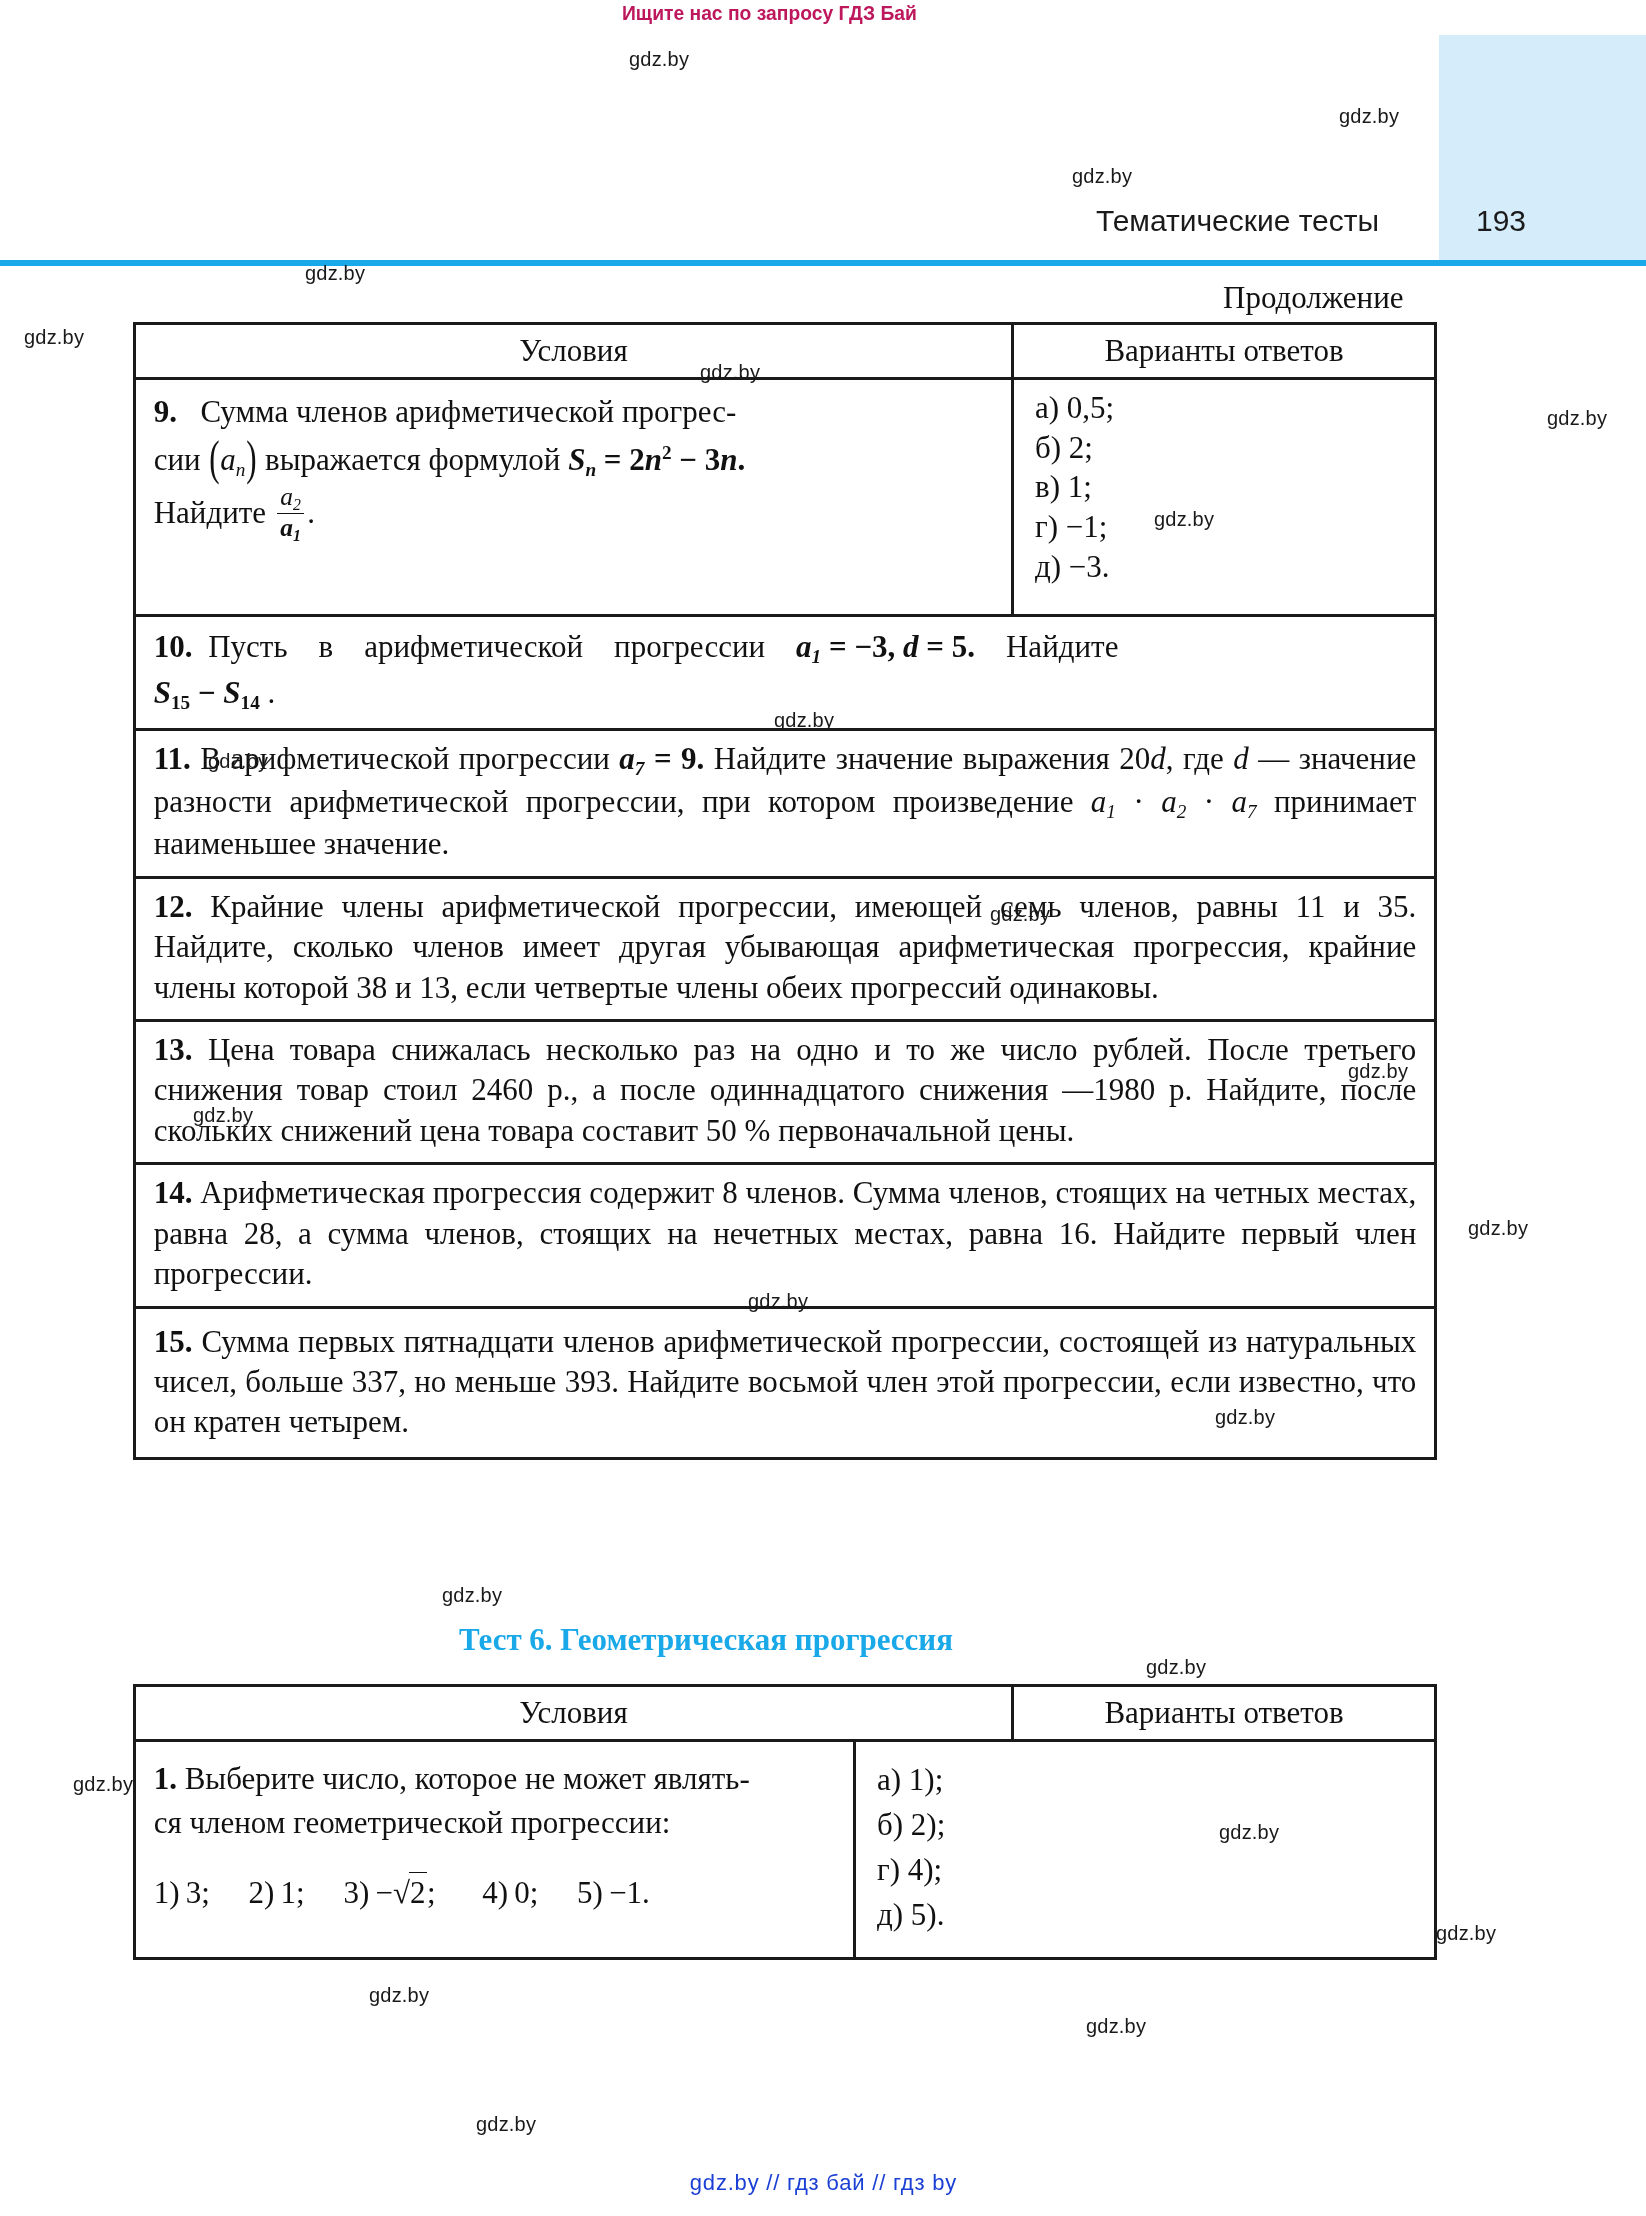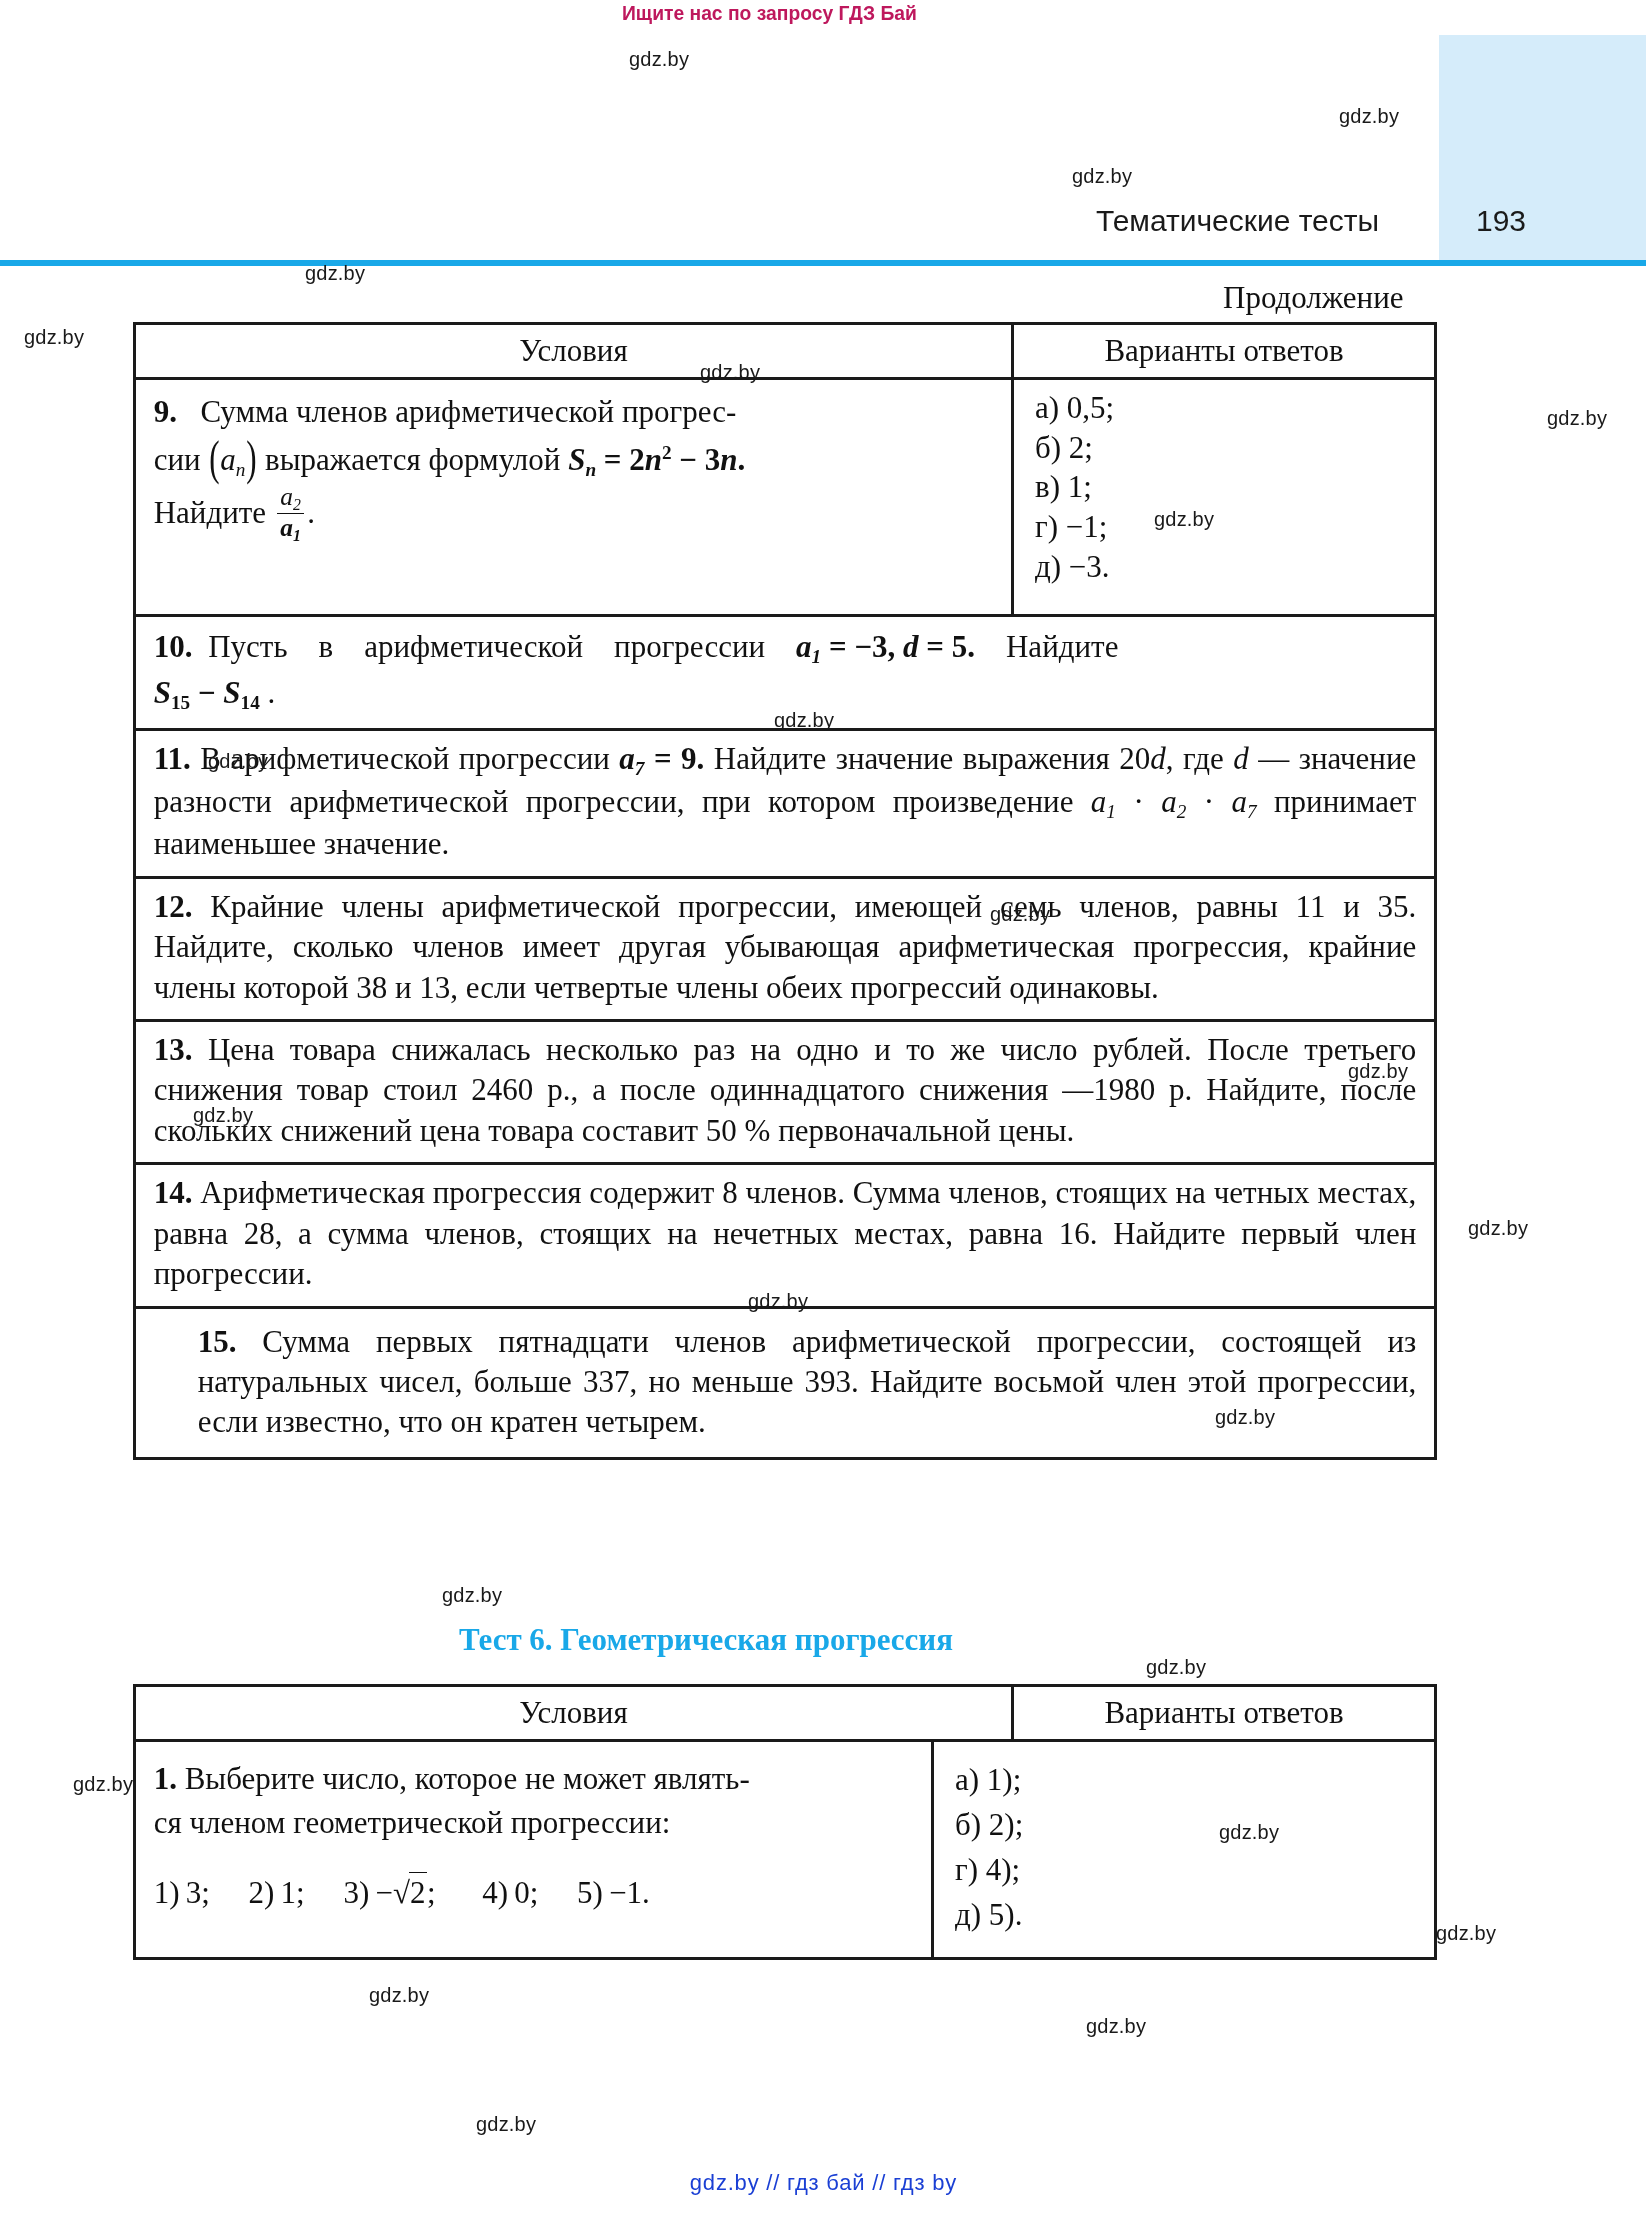--- a/index.html
+++ b/index.html
@@ -257,41 +257,41 @@
     <div class="trow">
       <div class="full-cell">
         <div class="ptext">
           <span class="pnum">14.</span>
           <span>Арифметическая прогрессия содержит 8 членов. Сумма членов, стоящих на четных местах, равна 28, а сумма членов, стоящих на нечетных местах, равна 16. Найдите первый член прогрессии.</span>
         </div>
       </div>
     </div>
 
     <div class="trow">
-      <div class="full-cell" style="padding-top:13px;padding-bottom:14.5px;margin-left:44px;">
+      <div class="full-cell" style="padding-top:13px;padding-bottom:14.5px;">
         <div class="ptext">
           <span class="pnum">15.</span>
           <span>Сумма первых пятнадцати членов арифметической прогрессии, состоящей из натуральных чисел, больше 337, но меньше 393. Найдите восьмой член этой прогрессии, если известно, что он кратен четырем.</span>
         </div>
       </div>
     </div>
 
   </div>
 
   <div class="test-heading">Тест 6. Геометрическая прогрессия</div>
 
   <div class="tbl" id="tbl2" style="left:133px;top:1684px;width:1304px;">
 
     <div class="trow" style="height:55px;">
       <div class="cond-cell hdr-cell" style="width:878px;">Условия</div>
       <div class="ans-cell hdr-cell" style="width:420px;">Варианты ответов</div>
     </div>
 
     <div class="trow">
-      <div class="cond-cell" style="width:798px;padding-top:14.5px;padding-bottom:19.3px;">
+      <div class="cond-cell" style="width:720px;padding-top:14.5px;padding-bottom:19.3px;">
         <div class="ptext nojust" style="line-height:1.42;">
           <span class="pnum">1.</span>
           <span>Выберите число, которое не может являть-</span><br>
           <span>ся членом геометрической прогрессии:</span>
         </div>
         <div class="ptext nojust" style="margin-top:27px;">
           <span>1) 3;&nbsp;&nbsp;&nbsp;&nbsp; 2) 1;&nbsp;&nbsp;&nbsp;&nbsp; 3) −√<span class="sqrt">2</span>;&nbsp;&nbsp;&nbsp;&nbsp;&nbsp; 4) 0;&nbsp;&nbsp;&nbsp;&nbsp; 5) −1.</span>
         </div>
       </div>
       <div class="ans-cell" style="width:420px;padding-top:14.5px;padding-bottom:19.3px;">

